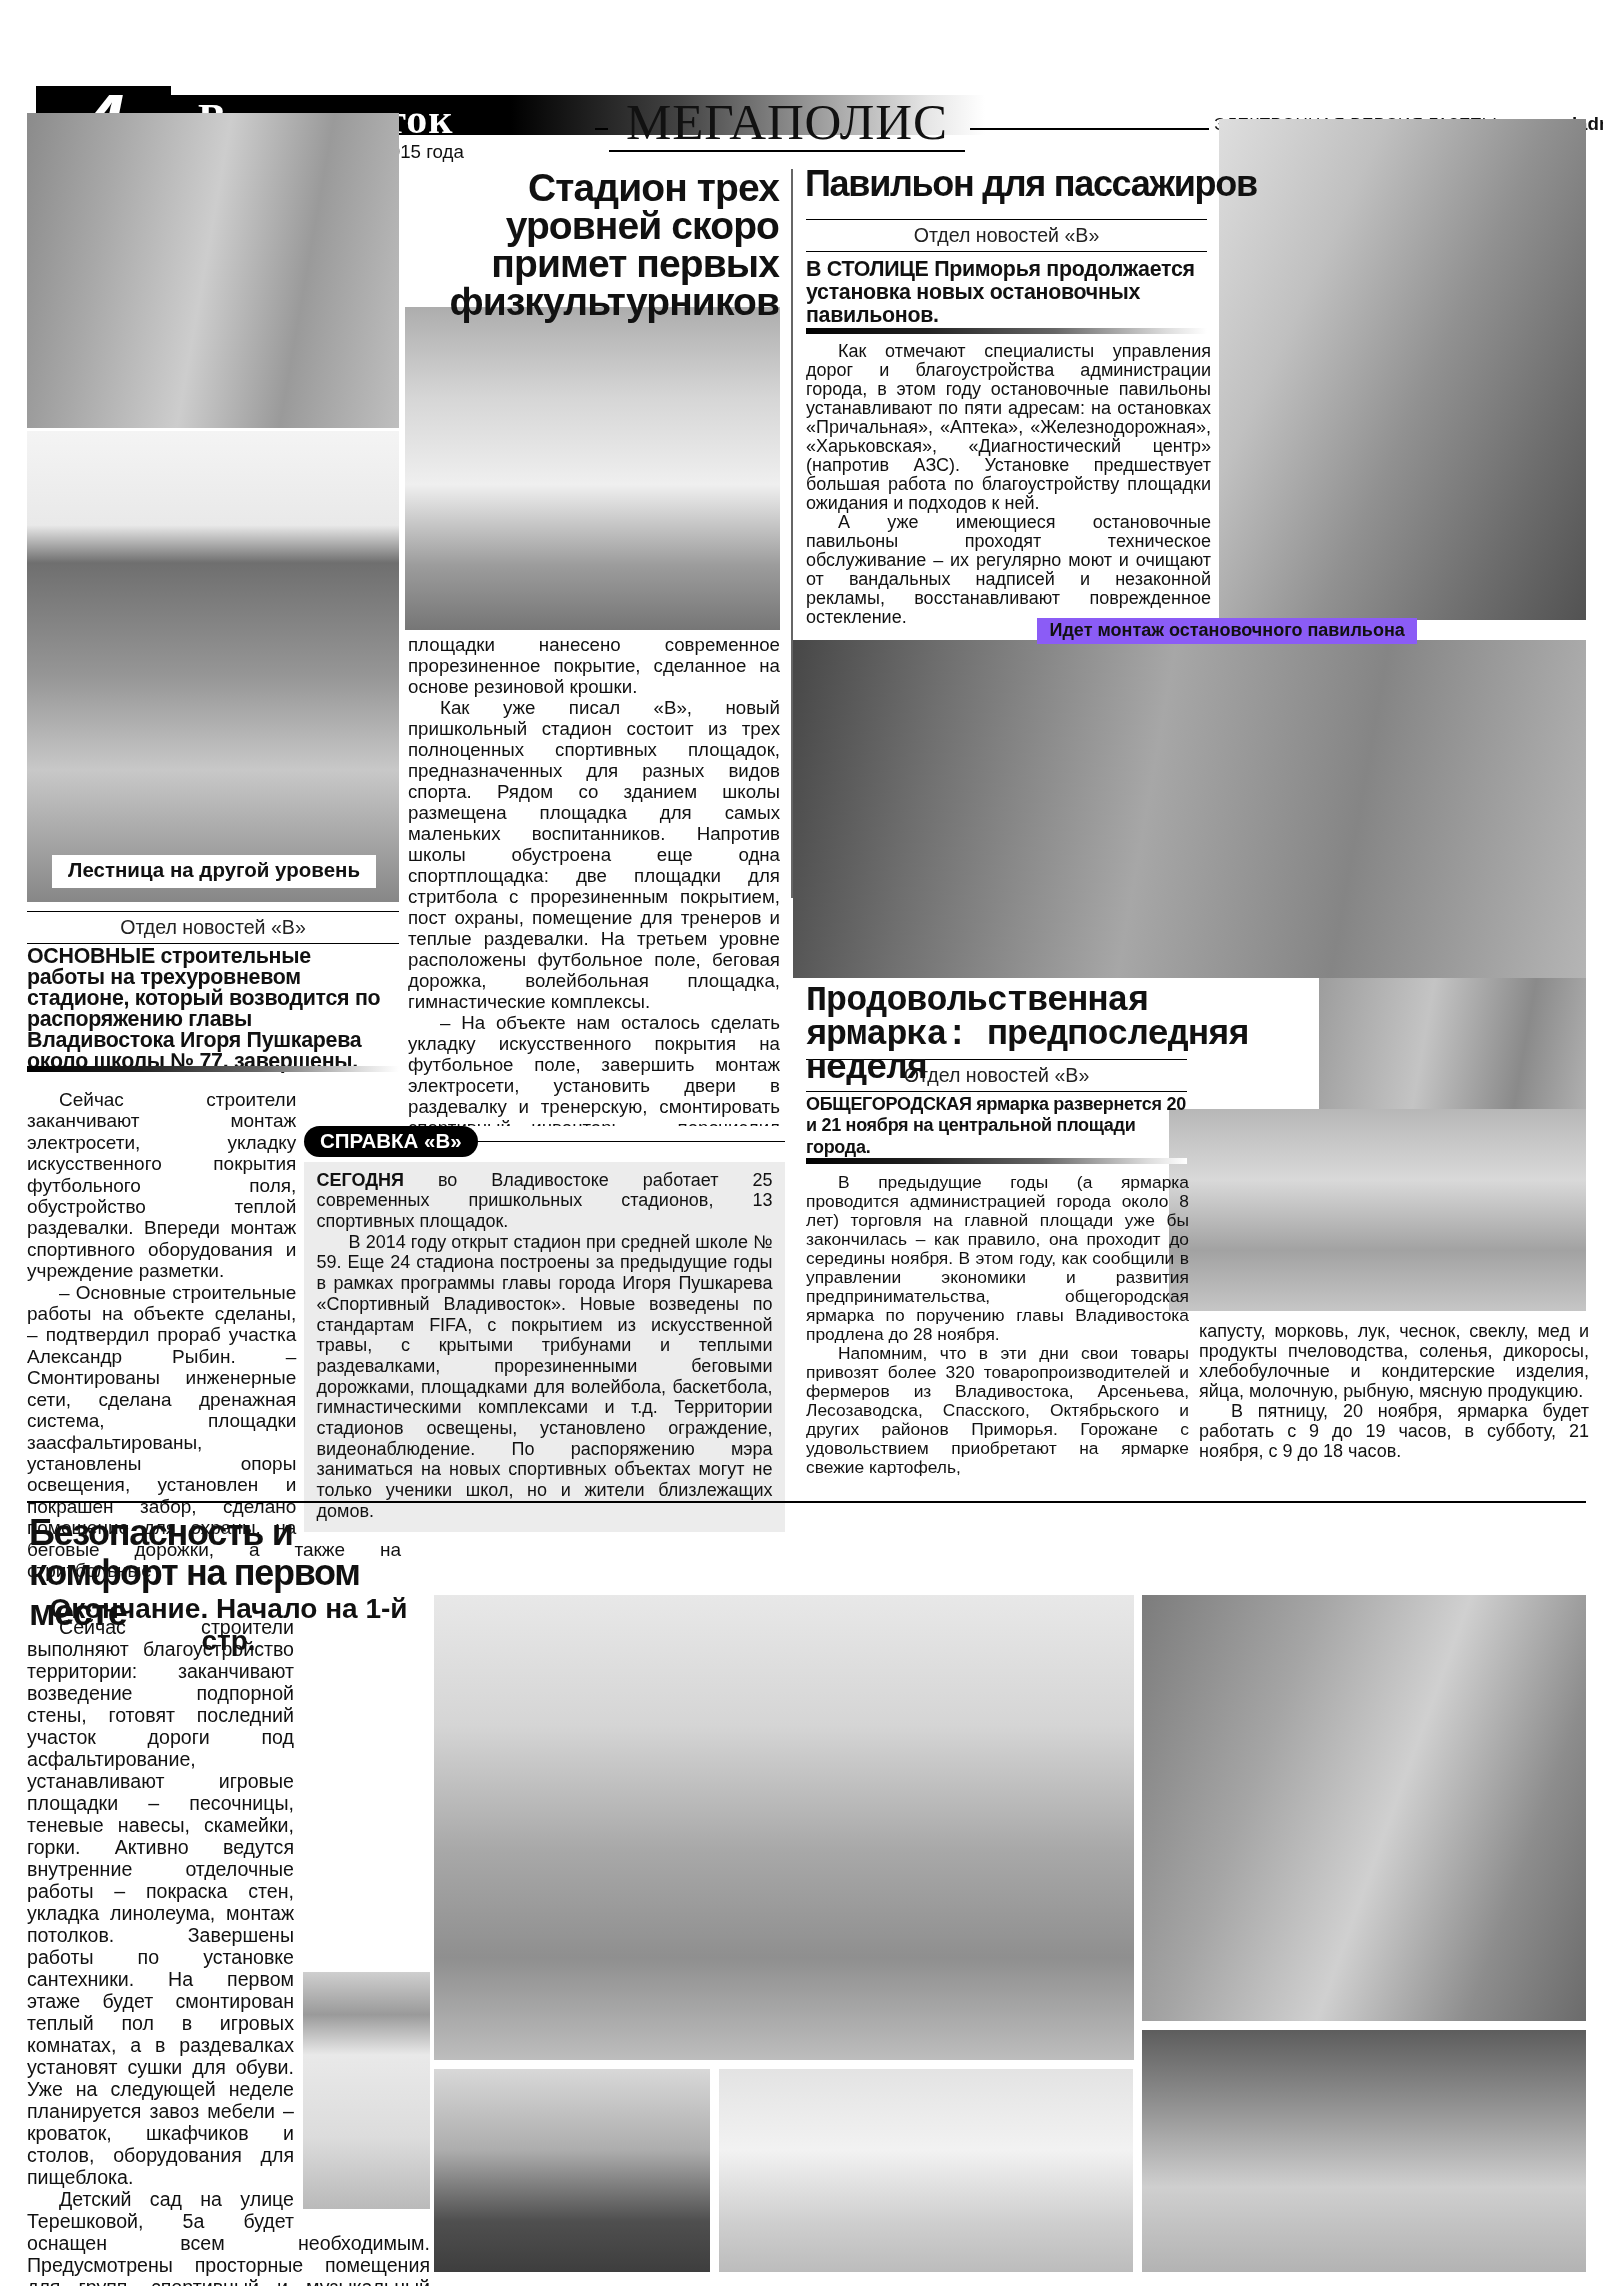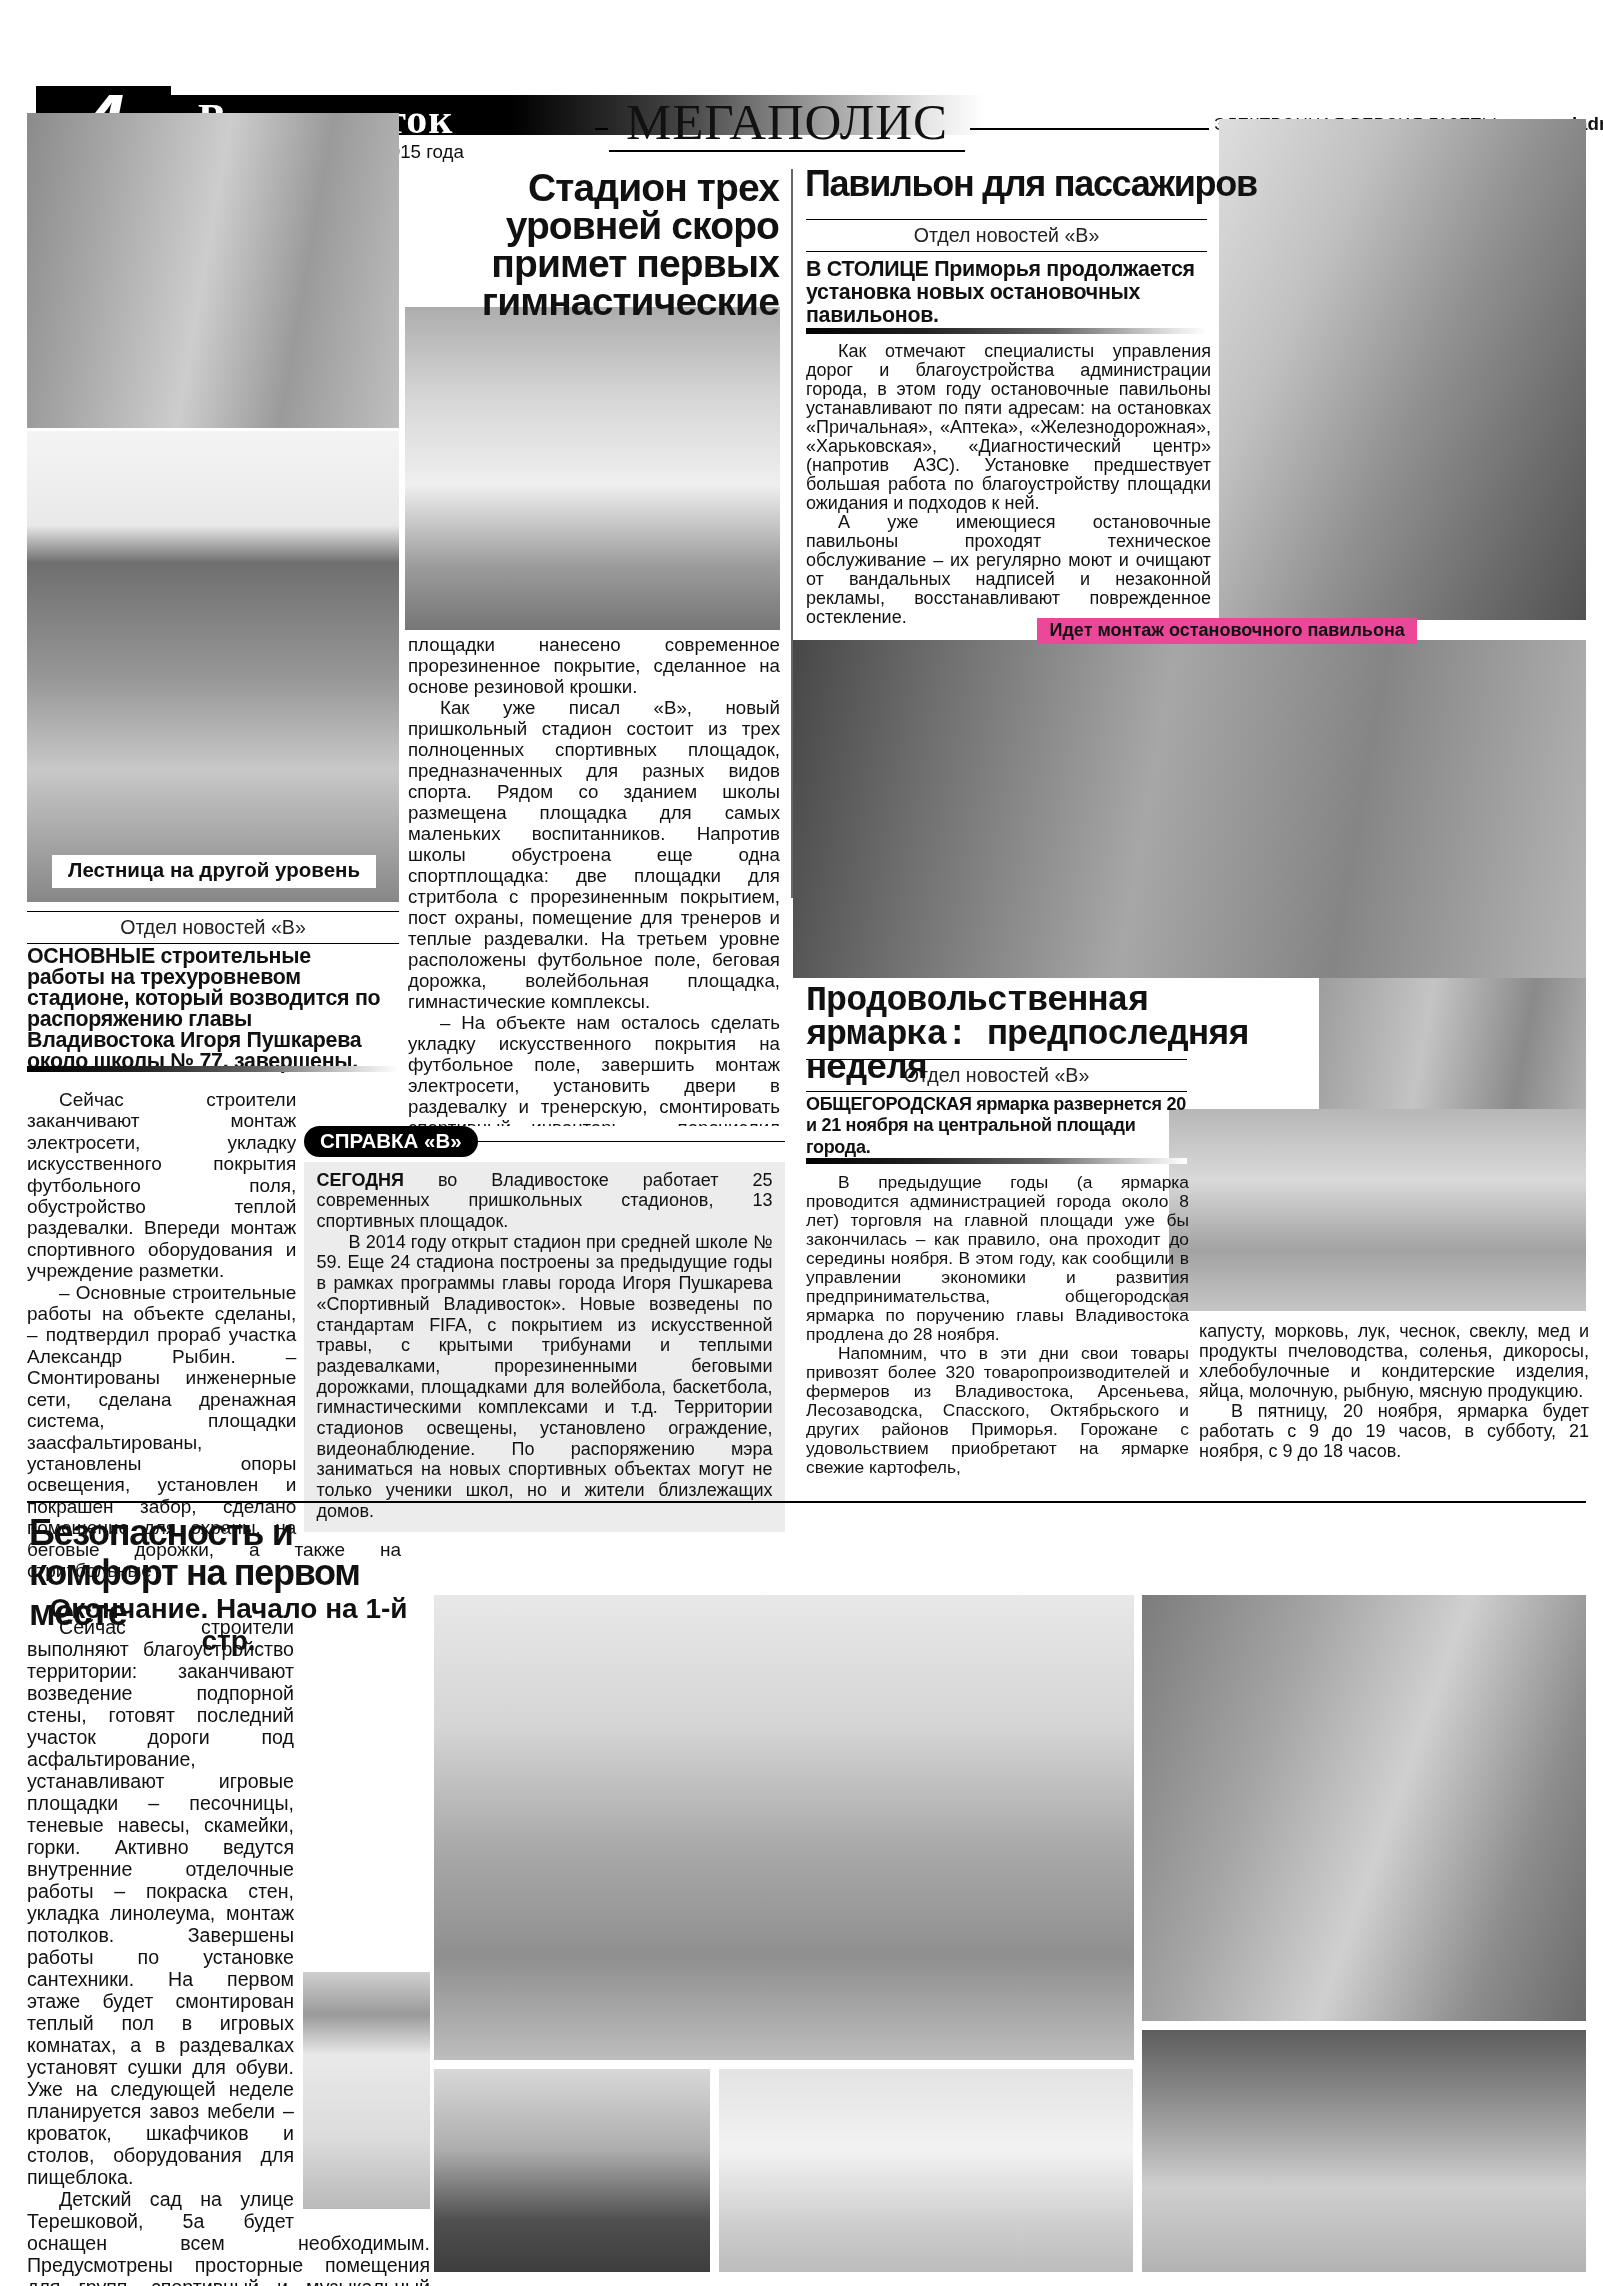--- a/index.html
+++ b/index.html
@@ -47,21 +47,21 @@
   .note-box{margin-top:5.3px;background:#ececec;padding:7.1px 12.5px 10.7px;font-size:18px;
     line-height:20.7px;text-align:justify;}
   #colrule-a{left:791px;top:169px;width:1.8px;height:729px;background:#666;}
   
   #pav-headline{left:805px;top:166px;font-weight:bold;font-size:36px;line-height:1;
     letter-spacing:-1.3px;white-space:nowrap;}
   #pav-byline{left:806px;top:219px;width:401px;}
   #pav-lead{left:806px;top:258px;width:403px;font-weight:bold;font-size:21.4px;line-height:23px;letter-spacing:-0.3px;}
   #pav-grad{left:806px;top:328px;width:401px;}
   #pav-body{left:806px;top:342px;width:405px;height:303px;font-size:18px;line-height:19px;overflow:hidden;}
-  #pav-caption{left:1037px;top:618px;background:#ec4899;font-weight:bold;font-size:18px;
+  #pav-caption{left:1037px;top:618px;background:#8b5cf6;font-weight:bold;font-size:18px;
     padding:1.8px 12.5px 3.6px;z-index:6;}
   
   #fair-headline{left:806px;top:984px;width:517px;font-weight:bold;font-size:35px;
     line-height:34px;letter-spacing:-0.9px;z-index:4;font-family:Liberation Mono, monospace;}
   #fair-byline{left:806px;top:1059px;width:381px;}
   #fair-lead{left:806px;top:1094px;width:383px;font-weight:bold;font-size:18px;line-height:21.4px;letter-spacing:-0.3px;}
   #fair-grad{left:806px;top:1158px;width:381px;}
   #fair-body1{left:806px;top:1173px;width:383px;height:326px;font-size:17.4px;line-height:19px;overflow:hidden;}
   #fair-body2{left:1199px;top:1321px;width:390px;height:178px;font-size:18px;line-height:20px;overflow:hidden;}
   
@@ -120,21 +120,21 @@
     <span class="lbl">ЭЛЕКТРОННАЯ ВЕРСИЯ ГАЗЕТЫ - </span><span class="site">www.vladnews.ru</span>
   </div>
 
   <div id="photo-worker" class="photo"></div>
   <div id="photo-lumber" class="photo"></div>
   <div id="photo-stairs" class="photo">
     <div id="stairs-caption">Лестница на другой уровень</div>
   </div>
   <div id="photo-pavilion" class="photo"></div>
 
-  <div id="stadium-headline" class="abs">Стадион трех уровней скоро примет первых гимнастические</div>
+  <div id="stadium-headline" class="abs">Стадион трех уровней скоро примет первых физкультурников</div>
   <div id="stadium-byline" class="abs byline">Отдел новостей «В»</div>
   <div id="stadium-lead" class="abs">ОСНОВНЫЕ строительные работы на трехуровневом стадионе, который возводится по распоряжению главы Владивостока Игоря Пушкарева около школы № 77, завершены.</div>
   <div id="stadium-grad" class="abs grad"></div>
   <div id="stadium-col1" class="abs body">
     <div id="note-spacer" aria-hidden="true"></div>
     <p class="ind">Сейчас строители заканчивают монтаж электросети, укладку искусственного покрытия футбольного поля, обустройство теплой раздевалки. Впереди монтаж спортивного оборудования и учреждение разметки.</p>
     <p class="ind">– Основные строительные работы на объекте сделаны, – подтвердил прораб участка Александр Рыбин. – Смонтированы инженерные сети, сделана дренажная система, площадки заасфальтированы, установлены опоры освещения, установлен и покрашен забор, сделано помещение для охраны, на беговые дорожки, а также на стритбольные</p>
   </div>
   <div id="stadium-col2" class="abs body">
     <p>площадки нанесено современное прорезиненное покрытие, сделанное на основе резиновой крошки.</p>

